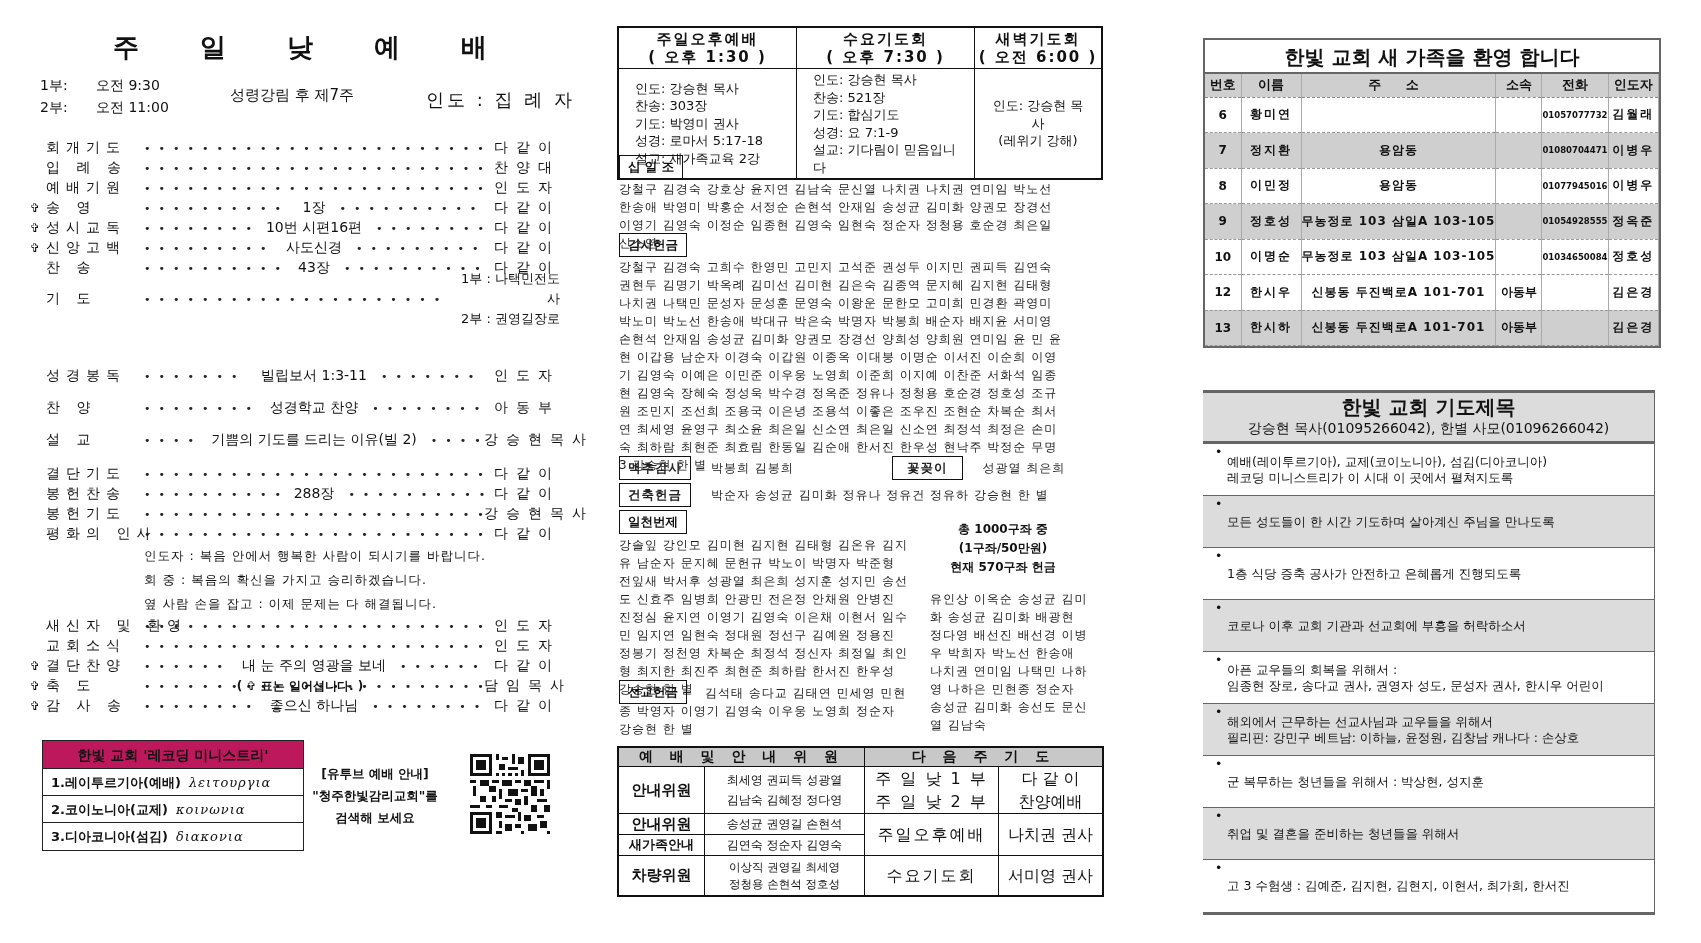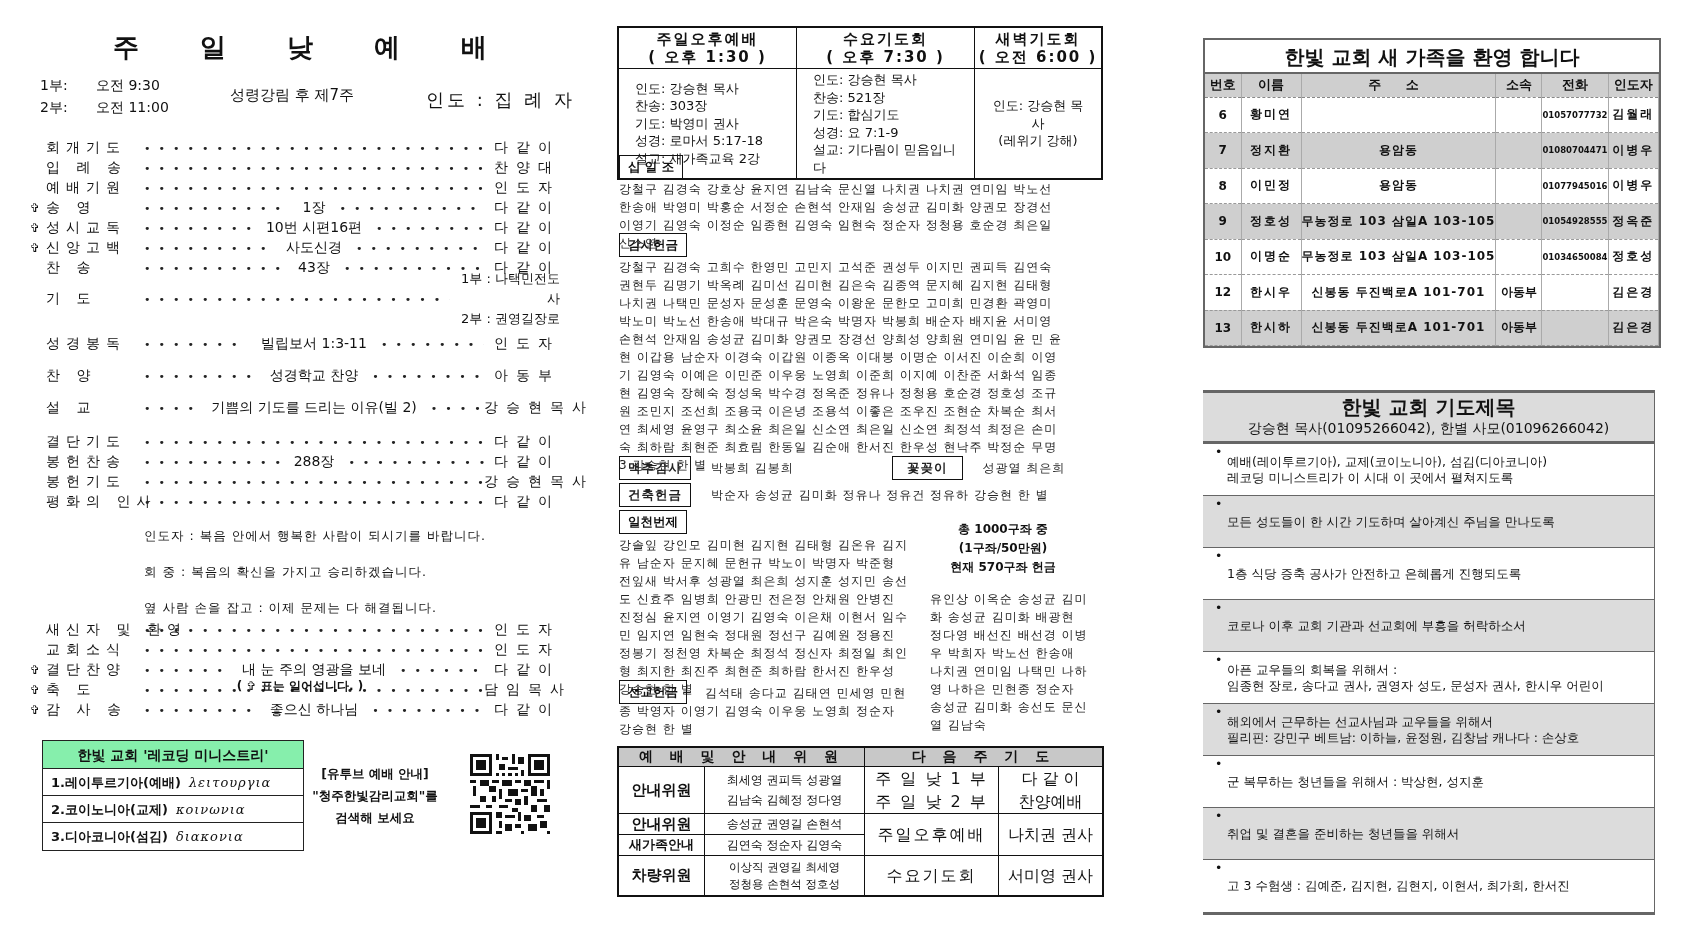--- a/index.html
+++ b/index.html
@@ -15,25 +15,25 @@
   .orow { display: flex; align-items: center; height: 20px; }
   .orow .cross { width: 16px; font-size: 12px; }
   .orow .name { width: 98px; letter-spacing: 6px; text-align: justify; white-space: nowrap; }
   .orow .mid { flex: 1; display: flex; align-items: center; overflow: hidden; white-space: nowrap; }
   .orow .dots { flex: 1; overflow: hidden; white-space: nowrap; letter-spacing: 8px; font-size: 11px; color: #222; }
   .orow .center { padding: 0 14px; white-space: nowrap; }
   .orow .who { width: 76px; text-align: right; letter-spacing: 8px; white-space: nowrap; }
   .orow.tall { height: 42px; }
   .orow .who2 { width: 110px; text-align: right; font-size: 13px; line-height: 20px; }
   .sp { height: 8px; }
-  .resp { padding-left: 114px; font-size: 12.5px; height: 24px; line-height: 24px; letter-spacing: 1px; margin-top: 12px; }
+  .resp { padding-left: 114px; font-size: 12.5px; height: 24px; line-height: 24px; letter-spacing: 1px; }
   .stand { left: 0; width: 600px; top: 678px; text-align: center; font-size: 12px; font-weight: bold; }
 
   .rec { left: 42px; top: 740px; width: 262px; border: 1px solid #222; font-size: 13px; }
-  .rec .hd { background: #86efac; text-align: center; font-weight: bold; font-size: 14px; height: 28px; line-height: 28px; border-bottom: 1px solid #222; }
+  .rec .hd { background: #be185d; text-align: center; font-weight: bold; font-size: 14px; height: 28px; line-height: 28px; border-bottom: 1px solid #222; }
   .rec .ri { height: 27px; line-height: 27px; padding-left: 8px; font-weight: bold; border-bottom: 1px solid #222; white-space: nowrap; }
   .rec .ri:last-child { border-bottom: none; }
   .rec .gk { font-style: italic; font-weight: normal; font-family: "DejaVu Serif", serif; margin-left: 8px; letter-spacing: 1px; }
   .yt { left: 310px; top: 763px; width: 130px; text-align: center; font-size: 12.5px; font-weight: bold; line-height: 22px; }
   .qr { left: 470px; top: 754px; width: 80px; height: 80px; }
   .svc { left: 617px; top: 26px; width: 486px; border: 1.5px solid #111; font-size: 13px; }
   .svc table { border-collapse: collapse; width: 100%; }
   .svc td, .svc th { border: 1px solid #111; vertical-align: middle; }
   .svc th { font-size: 15px; font-weight: bold; line-height: 18px; padding: 2px 0; text-align: center; letter-spacing: 2px; }
   .svc td { padding: 2px 16px; line-height: 17.5px; font-size: 13px; }
@@ -158,21 +158,21 @@
     <span class="mid">
         <span class="dots">••••••••••••••••••••••••••••••••••••</span>
       </span>
     <span class="who2">
       <div>1부 : 나택민전도사</div>
       <div>2부 : 권영길장로</div>
     </span>
   </div>
   <div class="sp"></div>
   <div id="order-b">
-      <div class="orow" style="height: 32px;">
+      <div class="orow" style="height: 32px; margin-top: 32px;">
         <span class="cross"></span>
         <span class="name">성경봉독</span>
         <span class="mid">
           <span class="dots">••••••••••••••••••••••••••••••••••••</span>
           <span class="center">빌립보서 1:3-11</span>
           <span class="dots">••••••••••••••••••••••••••••••••••••</span>
         </span>
         <span class="who">인도자</span>
       </div>
       <div class="orow" style="height: 32px;">

